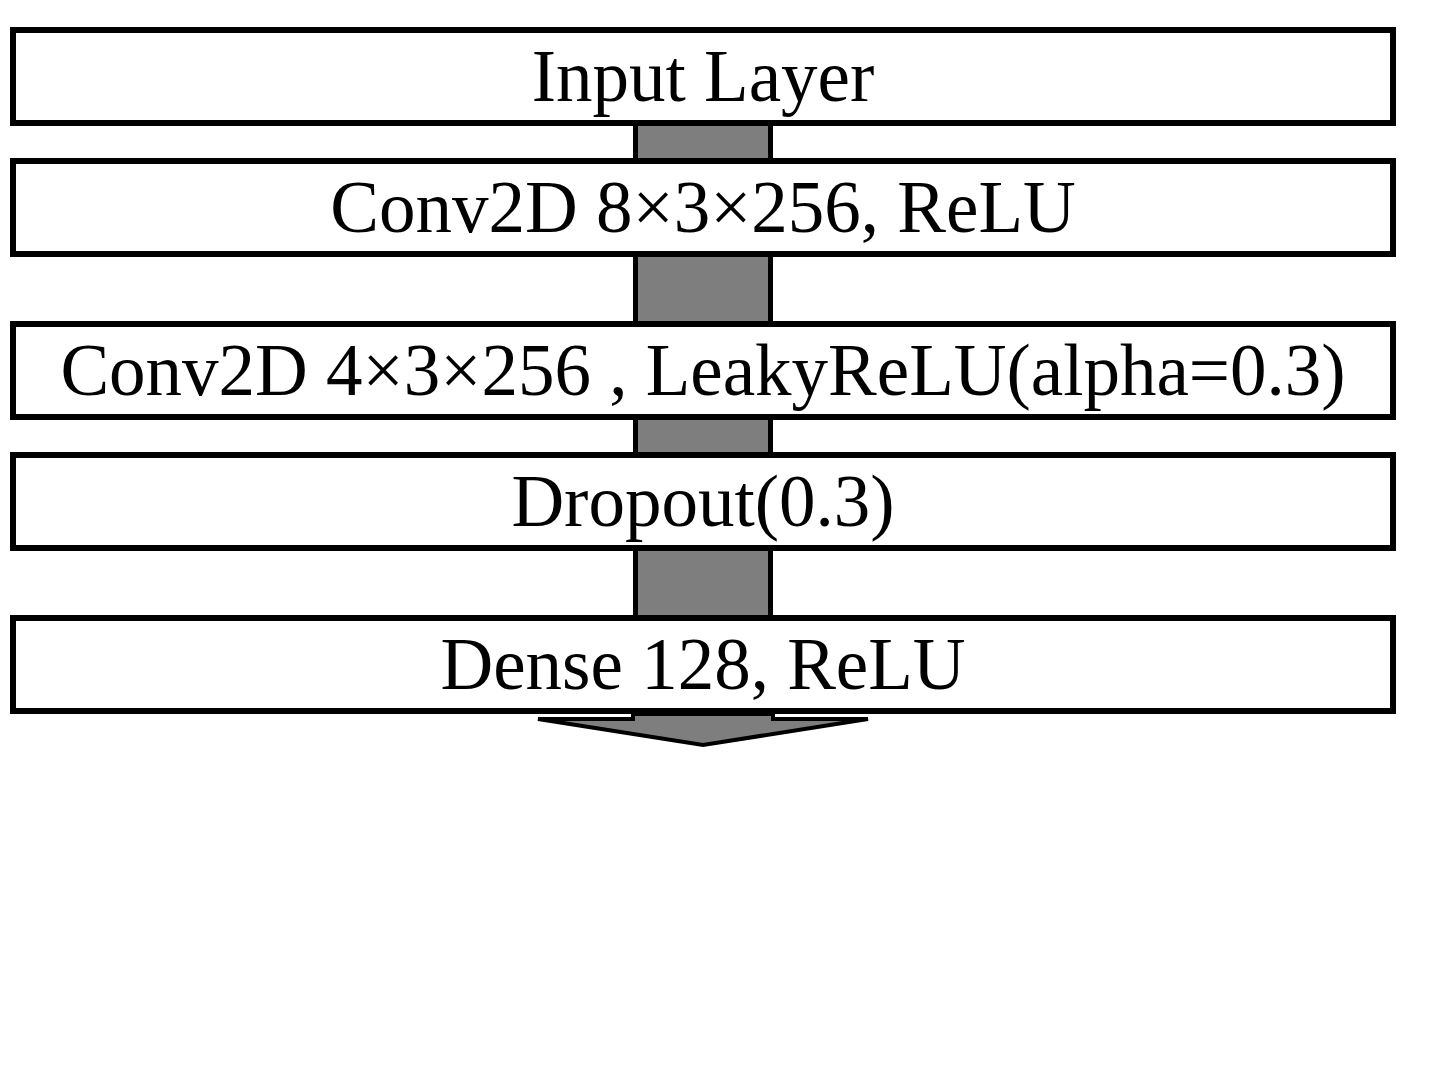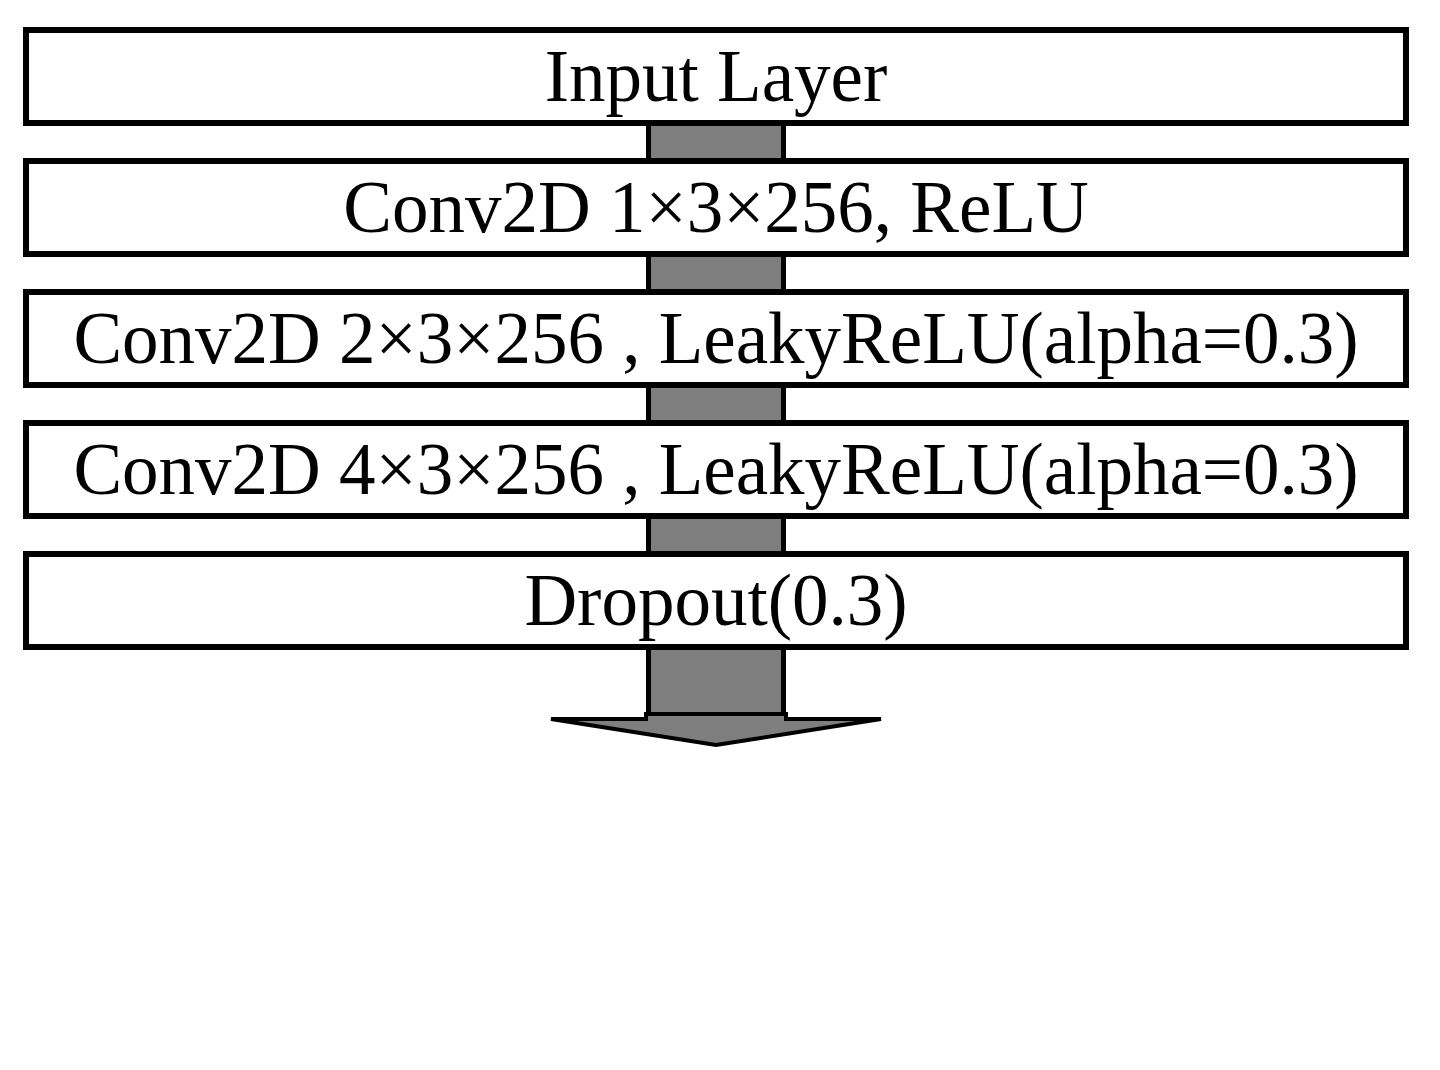--- a/index.html
+++ b/index.html
@@ -9,21 +9,21 @@
   }
   body {
     width: 1440px;
     height: 1070px;
     position: relative;
     font-family: "Liberation Serif", serif;
     color: #000;
   }
   .diagram {
     position: absolute;
-    left: 23px;
+    left: 10px;
     top: 27px;
     width: 1386px;
   }
   .box {
     box-sizing: border-box;
     height: 99px;
     border: 6px solid var(--box-border, #000);
     background: var(--box-fill, #fff);
     display: flex;
     align-items: center;
@@ -68,30 +68,27 @@
 
   <div class="box">
     <span class="label">Input Layer</span>
   </div>
 
   <div class="connector">
     <div class="stem"></div>
   </div>
 
   <div class="box">
-    <span class="label">Conv2D 1×3×256, ReLU</span>
+    <span class="label">Conv2D 8×3×256, ReLU</span>
   </div>
 
   <div class="connector">
     <div class="stem"></div>
   </div>
 
-  <div class="box">
-    <span class="label">Conv2D 2×3×256 , LeakyReLU(alpha=0.3)</span>
-  </div>
 
   <div class="connector">
     <div class="stem"></div>
   </div>
 
   <div class="box">
     <span class="label">Conv2D 4×3×256 , LeakyReLU(alpha=0.3)</span>
   </div>
 
   <div class="connector">
@@ -104,20 +101,23 @@
 
   <div class="connector">
     <div class="stem"></div>
   </div>
 
 
   <div class="connector">
     <div class="stem"></div>
   </div>
 
+  <div class="box">
+    <span class="label">Dense 128, ReLU</span>
+  </div>
 
   <div class="connector">
     <svg class="arrow-svg" viewBox="0 0 340 32" xmlns="http://www.w3.org/2000/svg" aria-hidden="true">
       <polygon points="100,0 100,5 5,5 170,31 335,5 240,5 240,0"></polygon>
     </svg>
   </div>
 
 
 </div>
 

